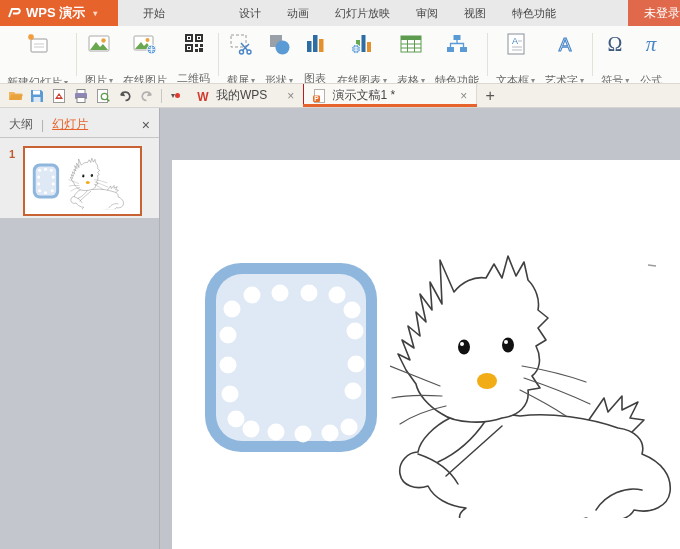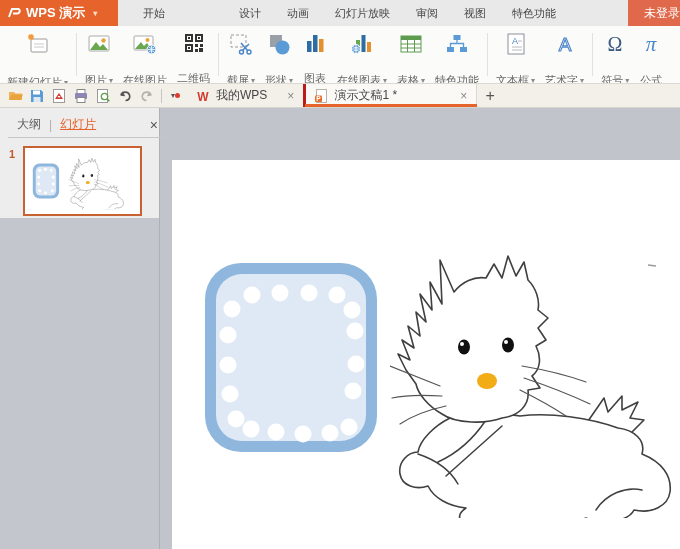--- a/index.html
+++ b/index.html
@@ -27,29 +27,29 @@
   
   .toolbar-row { position:absolute; top:84px; left:0; width:680px; height:24px; background:#f3f0ea; display:flex; align-items:stretch; border-bottom:1px solid #d6d4d0; }
   .qat { display:flex; align-items:center; padding-left:4px; }
   .qat-btn { width:22px; height:22px; display:flex; align-items:center; justify-content:center; }
   .qat-sep { width:1px; height:14px; background:#c9c7c3; margin:0 3px; align-self:center; }
   .qat-caret { position:relative; font-size:8px; color:#555; padding:0 6px; align-self:center; }
   .qat-caret .dot { position:absolute; top:2px; right:1px; width:5px; height:5px; border-radius:50%; background:#e03b2f; }
   .doc-tabs { display:flex; align-items:stretch; margin-left:6px; flex:1; overflow:hidden; }
   .doc-tab { display:flex; align-items:center; gap:6px; padding:0 9px; font-size:12px; color:#454545; position:relative; white-space:nowrap; }
   .doc-tab .tab-close { margin-left:14px; color:#8a8a8a; font-size:12px; }
-  .doc-tab.active { width:174px; background:#fbf9f5; border-left:3px solid #b91c1c; border-right:1px solid #ddd9d2; }
+  .doc-tab.active { width:174px; background:#fbf9f5; border-left:1px solid #b91c1c; border-right:1px solid #ddd9d2; }
   .doc-tab.active .tab-close { margin-left:auto; }
   .doc-tab.active::after { content:""; position:absolute; left:-1px; right:-1px; bottom:0; height:3px; background:#e7632c; }
   .newtab-btn { display:flex; align-items:center; padding:0 8px; font-size:16px; color:#555; }
 
   
   .left-panel { position:absolute; top:108px; left:0; width:160px; bottom:0; background:#c3c6cd; border-right:1px solid #aeb0b7; }
   .panel-light { position:absolute; top:0; left:0; width:100%; height:110px; background:#ededee; }
-  .panel-header { position:absolute; top:4px; left:8px; width:100%; height:26px; display:flex; align-items:center; padding:0 9px; font-size:12px; color:#5f5f5f; border-bottom:1px solid #c6c6c6; }
+  .panel-header { position:absolute; top:4px; left:0; width:100%; height:26px; display:flex; align-items:center; padding:0 9px; font-size:12px; color:#5f5f5f; border-bottom:1px solid #c6c6c6; }
   .panel-header .ph-div { margin:0 8px; color:#b0b0b0; }
   .panel-header .ph-slides { color:#e7632c;text-decoration:underline; }
   .panel-header .ph-close { margin-left:auto; color:#555; font-size:14px; }
   .thumb-num { position:absolute; top:40px; left:9px; font-size:11px; color:#bf5c2b; font-weight:bold; }
   .thumb { position:absolute; top:38px; left:23px; width:119px; height:70px; background:#fff; border:2px solid #c86233; }
 
   
   .slide { position:absolute; left:172px; top:160px; width:508px; height:389px; background:#fff; }
   .slide svg { display:block; }
 </style>

